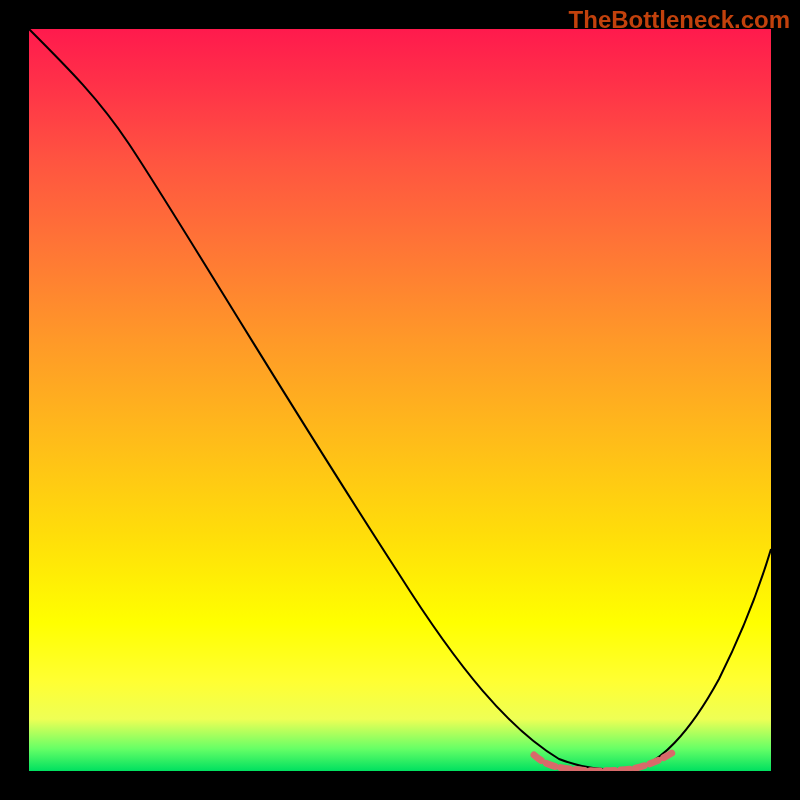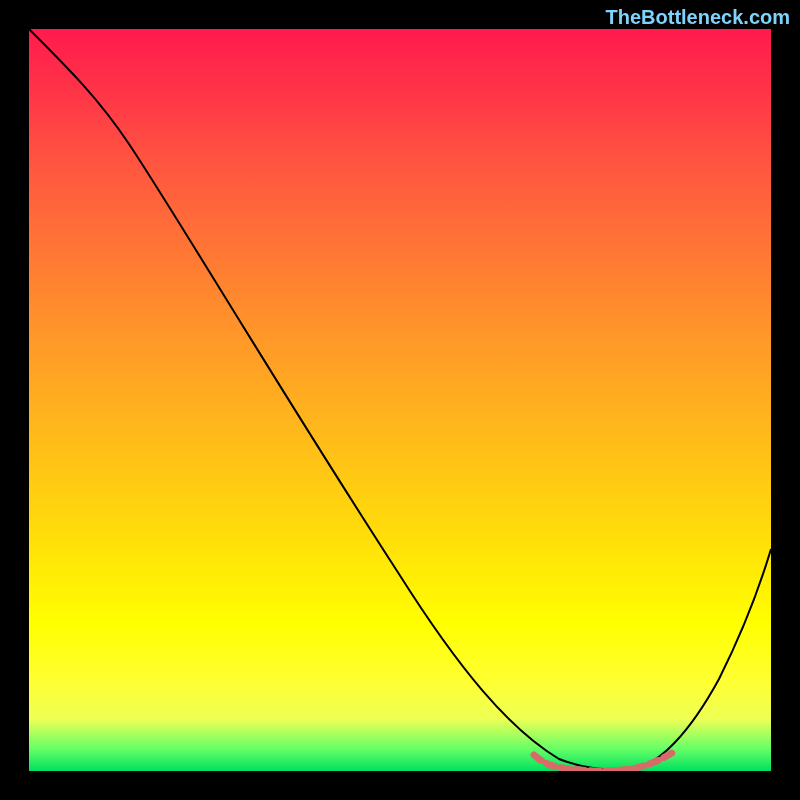--- a/index.html
+++ b/index.html
@@ -8,22 +8,22 @@
     height: 800px;
     background: #000;
     position: relative;
     overflow: hidden;
     font-family: Arial, sans-serif;
   }
   .watermark {
     position: absolute;
     top: 6px;
     right: 10px;
-    color: #7dd3fc;
-    font-size: 20px;
+    color: #c2410c;
+    font-size: 24px;
     font-weight: bold;
     z-index: 10;
   }
   .plot-area {
     position: absolute;
     left: 29px;
     top: 29px;
     width: 742px;
     height: 742px;
   }

